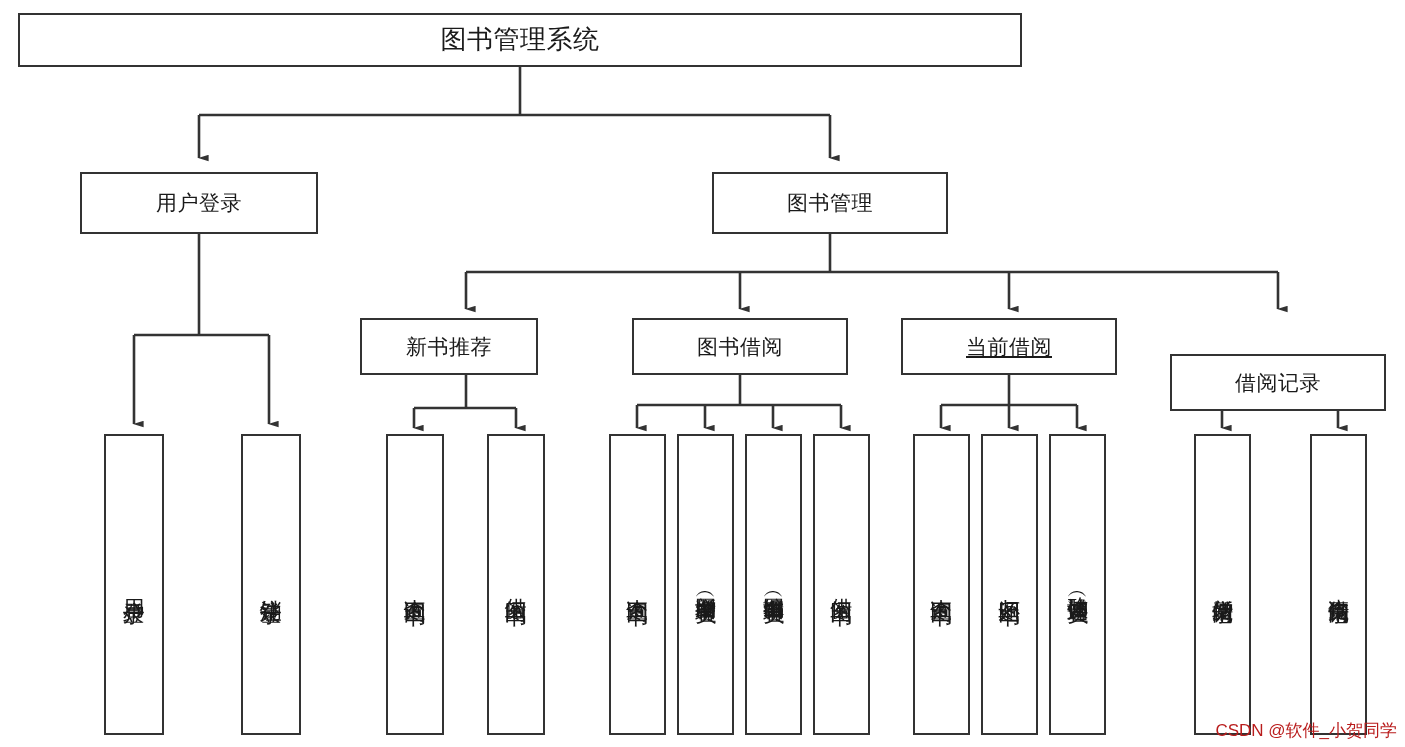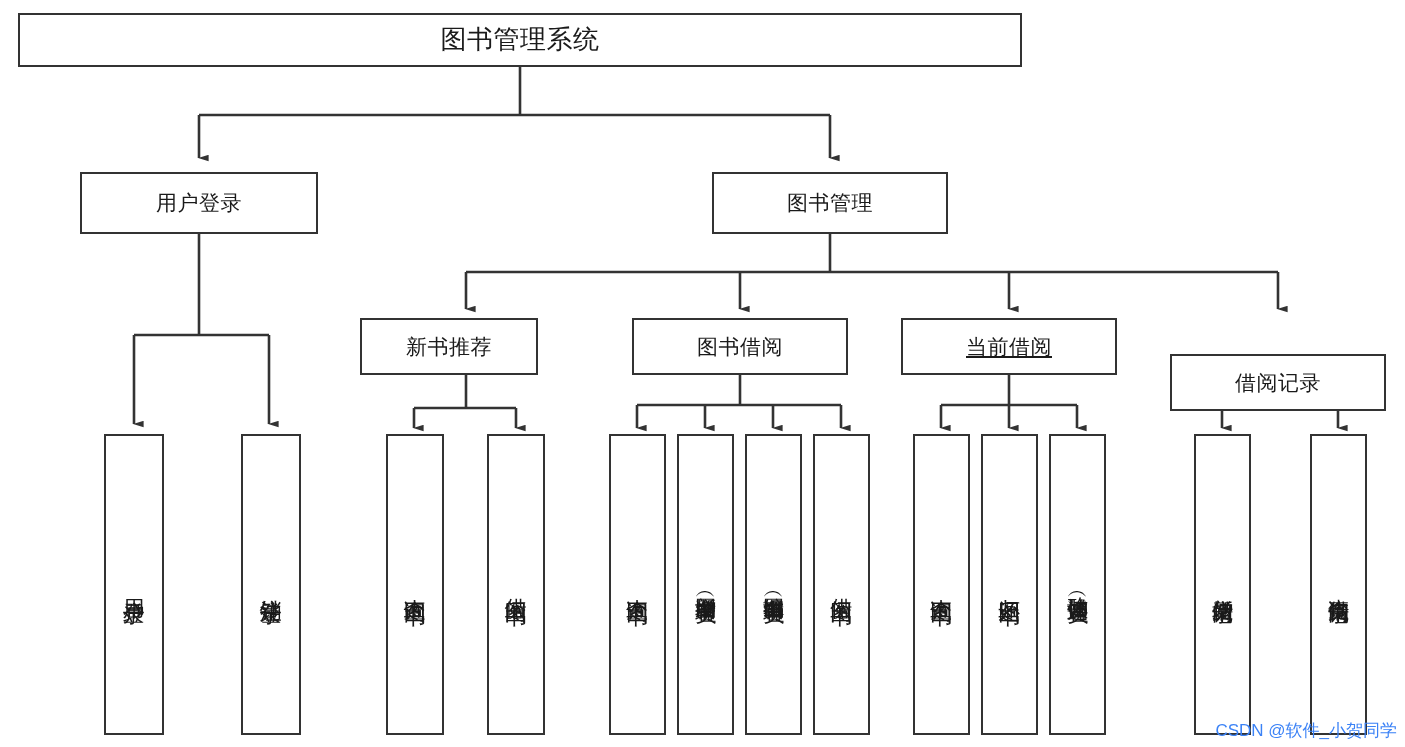--- a/index.html
+++ b/index.html
@@ -67,21 +67,21 @@
   .node.vert.narrow .lbl {
     font-size: 21px;
     letter-spacing: 1px;
     max-height: 276px;
   }
   .watermark {
     position: absolute;
     right: 8px;
     bottom: 5px;
     font-size: 17px;
-    color: #3b82f6;
+    color: #b91c1c;
     white-space: nowrap;
     z-index: 5;
     font-family: "Liberation Sans", "DejaVu Sans", sans-serif;
   }
 </style>
 </head>
 <body>
 
 <div id="canvas">
 

